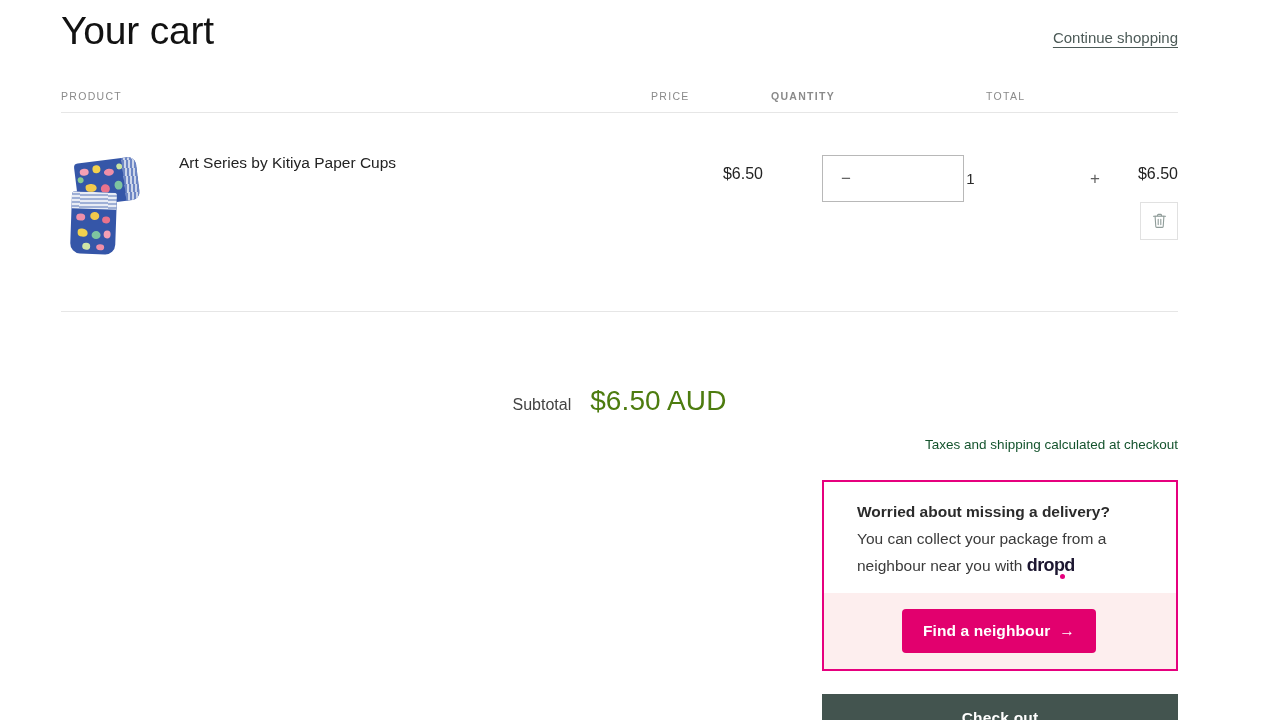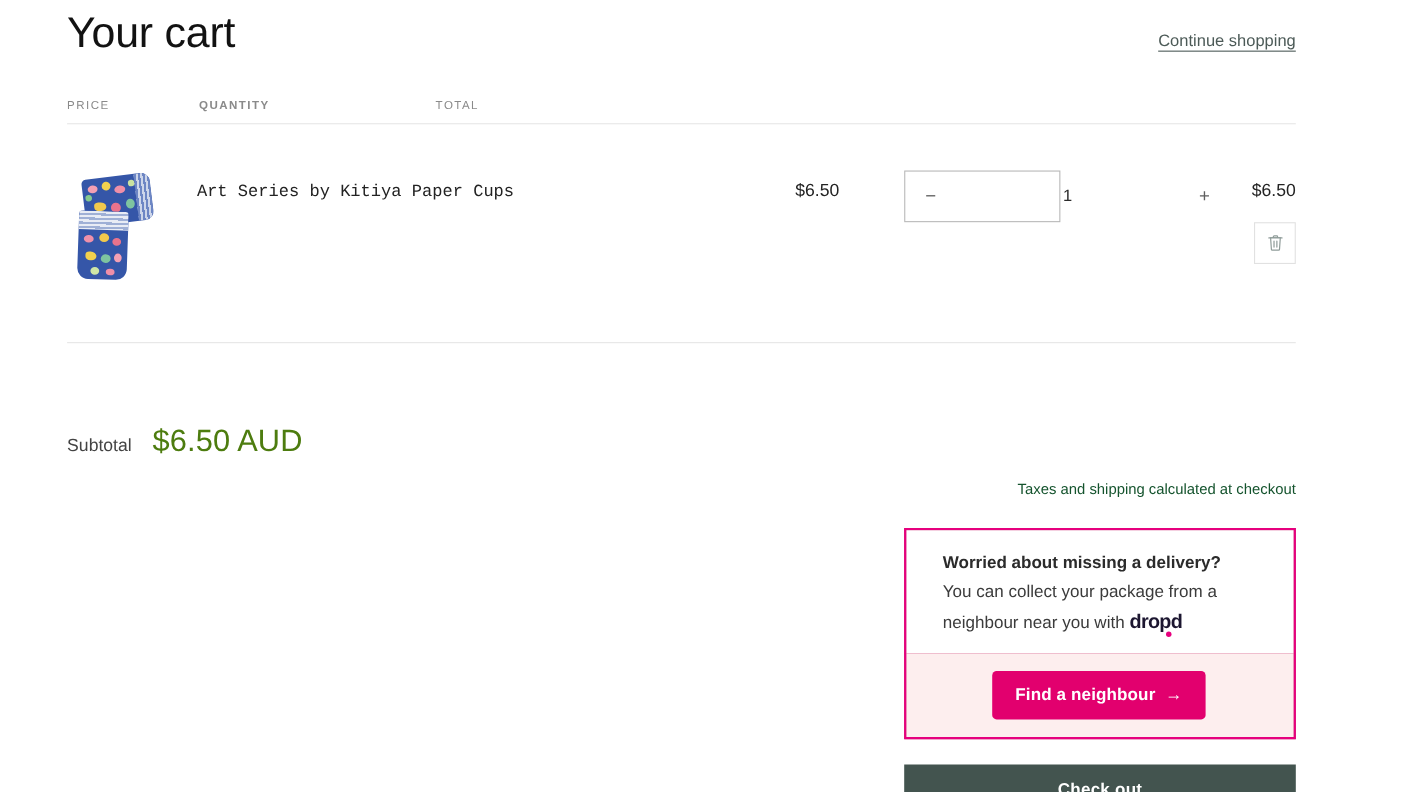--- a/index.html
+++ b/index.html
@@ -142,23 +142,21 @@
   .blob {
     position: absolute;
     border-radius: 50%;
   }
 
   .product-title {
     font-size: 15.5px;
     line-height: 22px;
     color: #232323;
     margin-left: 38px;
-    margin-top: 11px;
-    cursor: pointer;
-    font-family: Liberation Mono, monospace;
+    cursor: pointer;
   }
 
   .price-cell {
     width: 120px;
     font-size: 16px;
     line-height: 22px;
     color: #232323;
     padding-top: 11px;
     text-align: right;
     padding-right: 8px;
@@ -226,21 +224,21 @@
   }
 
   
   .totals {
     margin-top: 73px;
     text-align: right;
   }
   .subtotal-row {
     display: flex;
     align-items: baseline;
-    justify-content: flex-start;
+    justify-content: center;
     gap: 19px;
   }
   .subtotal-label {
     font-size: 16px;
     color: #434343;
   }
   .subtotal-value {
     font-size: 28px;
     color: #4d7c0f;
     letter-spacing: 0.1px;
@@ -341,20 +339,21 @@
   <div class="container">
 
     <div class="cart-header">
       <h1 class="page-title">Your cart</h1>
       <a class="continue-link">Continue shopping</a>
     </div>
 
     <div class="cart-table">
 
       <div class="thead">
+        <div class="th col-product">PRODUCT</div>
         <div class="th col-price">PRICE</div>
         <div class="th col-qty">QUANTITY</div>
         <div class="th col-total">TOTAL</div>
       </div>
 
       <div class="trow">
 
         <div class="product-cell">
           <div class="thumb">
             <div class="cup-stack-h">

